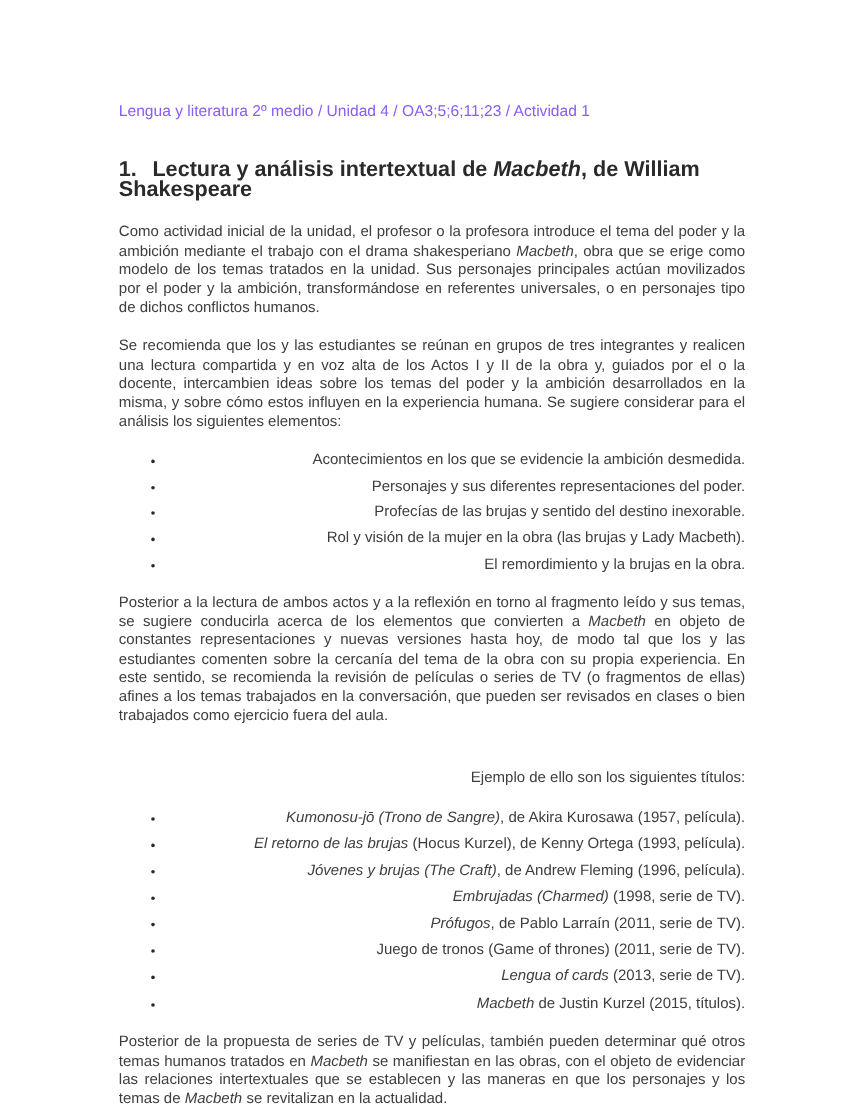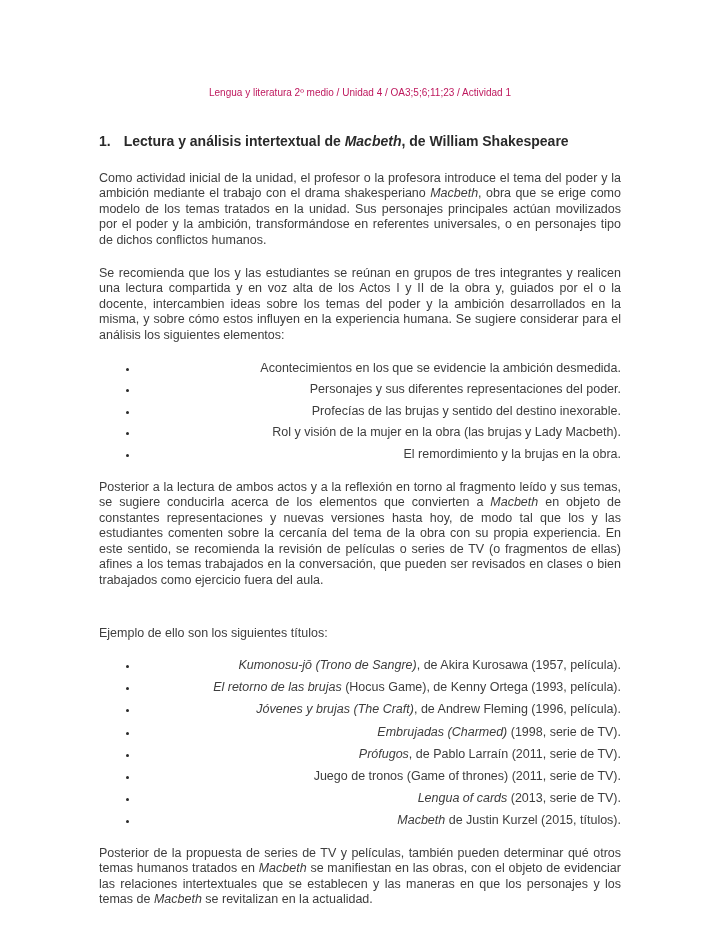--- a/index.html
+++ b/index.html
@@ -13,45 +13,44 @@
     overflow: hidden;
     font-family: "Liberation Sans", "DejaVu Sans", sans-serif;
   }
   .doc {
     padding: 84px 99px 0 99px;
     color: #3d3d3d;
     font-size: 12.5px;
     line-height: 15.6px;
   }
   .breadcrumb {
-    color: #be185d;
-    font-size: 10px;
+    color: #8b5cf6;
+    font-size: 13px;
     line-height: 17px;
     margin: 0 0 33px 0;
     font-weight: normal;
-    text-align: center;
   }
   .activity-heading {
-    font-size: 14px;
+    font-size: 18px;
     line-height: 15.6px;
     color: #2a2a2a;
     font-weight: bold;
     margin: 0 0 21px 0;
   }
   .activity-heading .num {
     display: inline-block;
     margin-right: 13px;
   }
   p.body-par {
     margin: 0 0 17px 0;
     text-align: justify;
   }
   p.examples-intro {
     margin: 37px 0 17px 0;
-    text-align: left;
+    text-align: right;
   }
   ul.doc-list {
     margin: 0 0 17px 0;
     padding: 0 0 0 39px;
     list-style: disc;
   }
   ul.doc-list li {
     margin: 0 0 6px 0;
     padding-left: 2px;
     text-align: right;
@@ -87,21 +86,21 @@
     <li><span>Rol y visión de la mujer en la obra (las brujas y Lady Macbeth).</span></li>
     <li><span>El remordimiento y la brujas en la obra.</span></li>
   </ul>
 
   <p class="body-par"><span>Posterior a la lectura de ambos actos y a la reflexión en torno al fragmento leído y sus temas, se sugiere conducirla acerca de los elementos que convierten a </span><i>Macbeth</i><span> en objeto de constantes representaciones y nuevas versiones hasta hoy, de modo tal que los y las estudiantes comenten sobre la cercanía del tema de la obra con su propia experiencia. En este sentido, se recomienda la revisión de películas o series de TV (o fragmentos de ellas) afines a los temas trabajados en la conversación, que pueden ser revisados en clases o bien trabajados como ejercicio fuera del aula.</span></p>
 
   <p class="examples-intro">Ejemplo de ello son los siguientes títulos:</p>
 
   <ul class="doc-list examples">
     <li><i>Kumonosu-jō (Trono de Sangre)</i><span>, de Akira Kurosawa (1957, película).</span></li>
-    <li><i>El retorno de las brujas</i><span> (Hocus Game), de Kenny Ortega (1993, película).</span></li>
+    <li><i>El retorno de las brujas</i><span> (Hocus Kurzel), de Kenny Ortega (1993, película).</span></li>
     <li><i>Jóvenes y brujas (The Craft)</i><span>, de Andrew Fleming (1996, película).</span></li>
     <li><i>Embrujadas (Charmed)</i><span> (1998, serie de TV).</span></li>
     <li><i>Prófugos</i><span>, de Pablo Larraín (2011, serie de TV).</span></li>
     <li><span>Juego de tronos (Game of thrones) (2011, serie de TV).</span></li>
     <li><i>Lengua of cards</i><span> (2013, serie de TV).</span></li>
     <li><i>Macbeth</i><span> de Justin Kurzel (2015, títulos).</span></li>
   </ul>
 
   <p class="body-par"><span>Posterior de la propuesta de series de TV y películas, también pueden determinar qué otros temas humanos tratados en </span><i>Macbeth</i><span> se manifiestan en las obras, con el objeto de evidenciar las relaciones intertextuales que se establecen y las maneras en que los personajes y los temas de </span><i>Macbeth</i><span> se revitalizan en la actualidad.</span></p>
 

